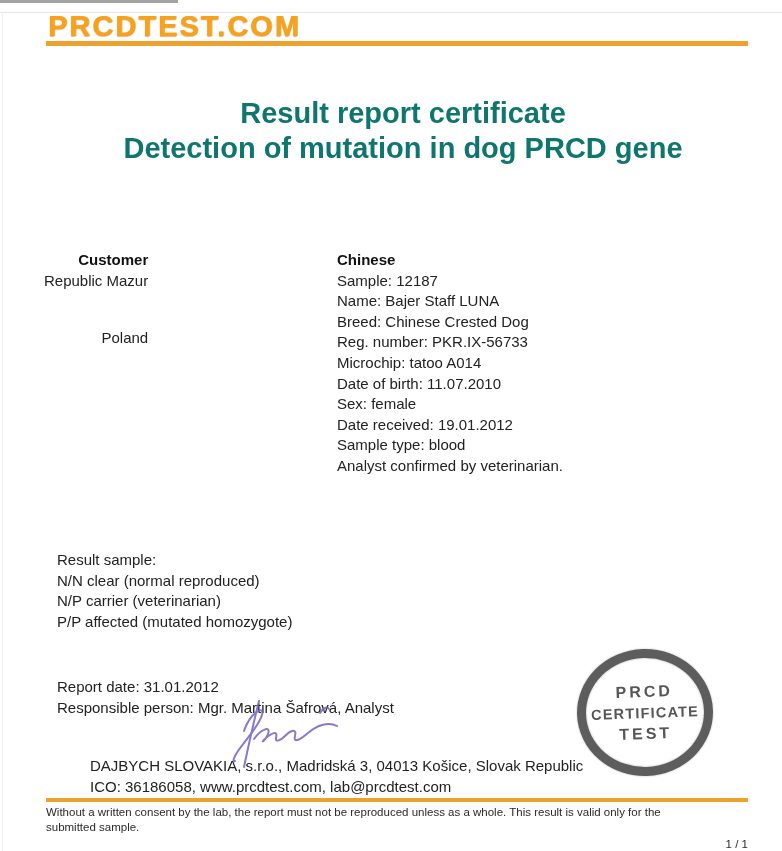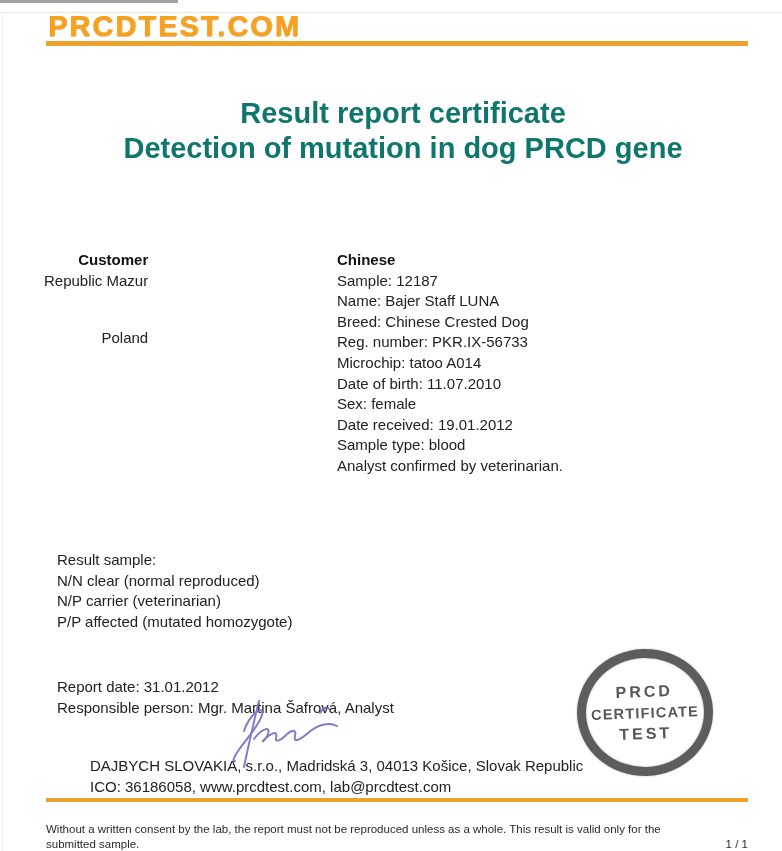--- a/index.html
+++ b/index.html
@@ -57,21 +57,21 @@
   
   .signature { position:absolute; left:220px; top:695px; width:134px; height:76px; z-index:3; }
 
   
   .company { position:absolute; left:57px; top:756px;margin-left:33px; }
 
   
   .rule-footer { position:absolute; left:46px; top:798px; width:702px; height:4px; background:#ECA22D; }
   .footer-row {
     position:absolute; left:46px; top:805px; width:702px;
-    display:flex; justify-content:space-between; align-items:flex-end;
+    display:flex; justify-content:space-between; align-items:flex-start;
     font-size:11.5px; line-height:15px; color:#2a2a2a;
   }
   .footer-page { margin-left:12px; white-space:nowrap;margin-top:32px; }
 
   
   .stamp {
     position:absolute; left:577px; top:649px; width:136px; height:127px;
     border:9px solid rgba(62,62,62,0.84);
     border-radius:50%;
     transform:rotate(-2deg);

